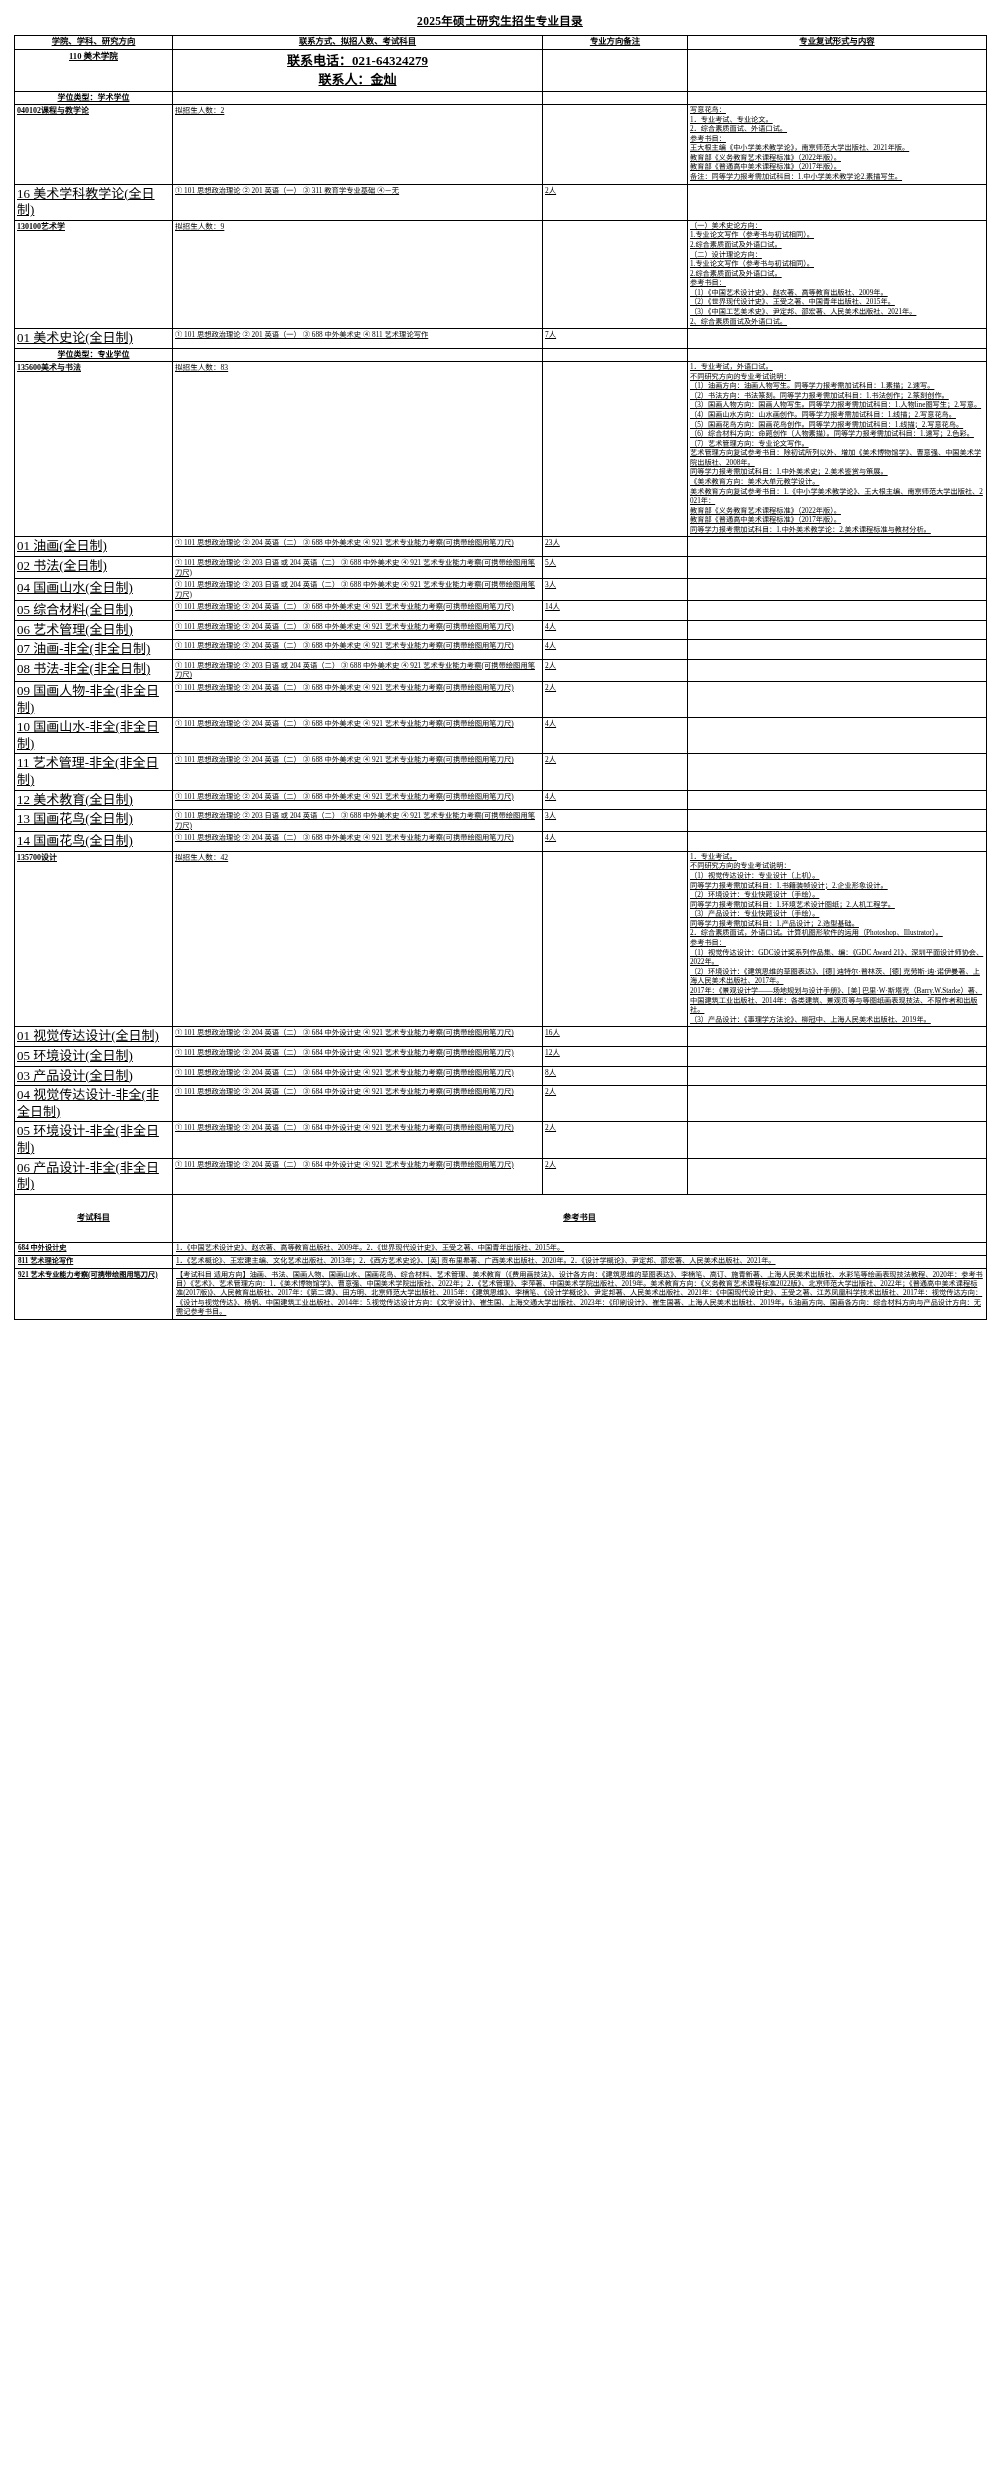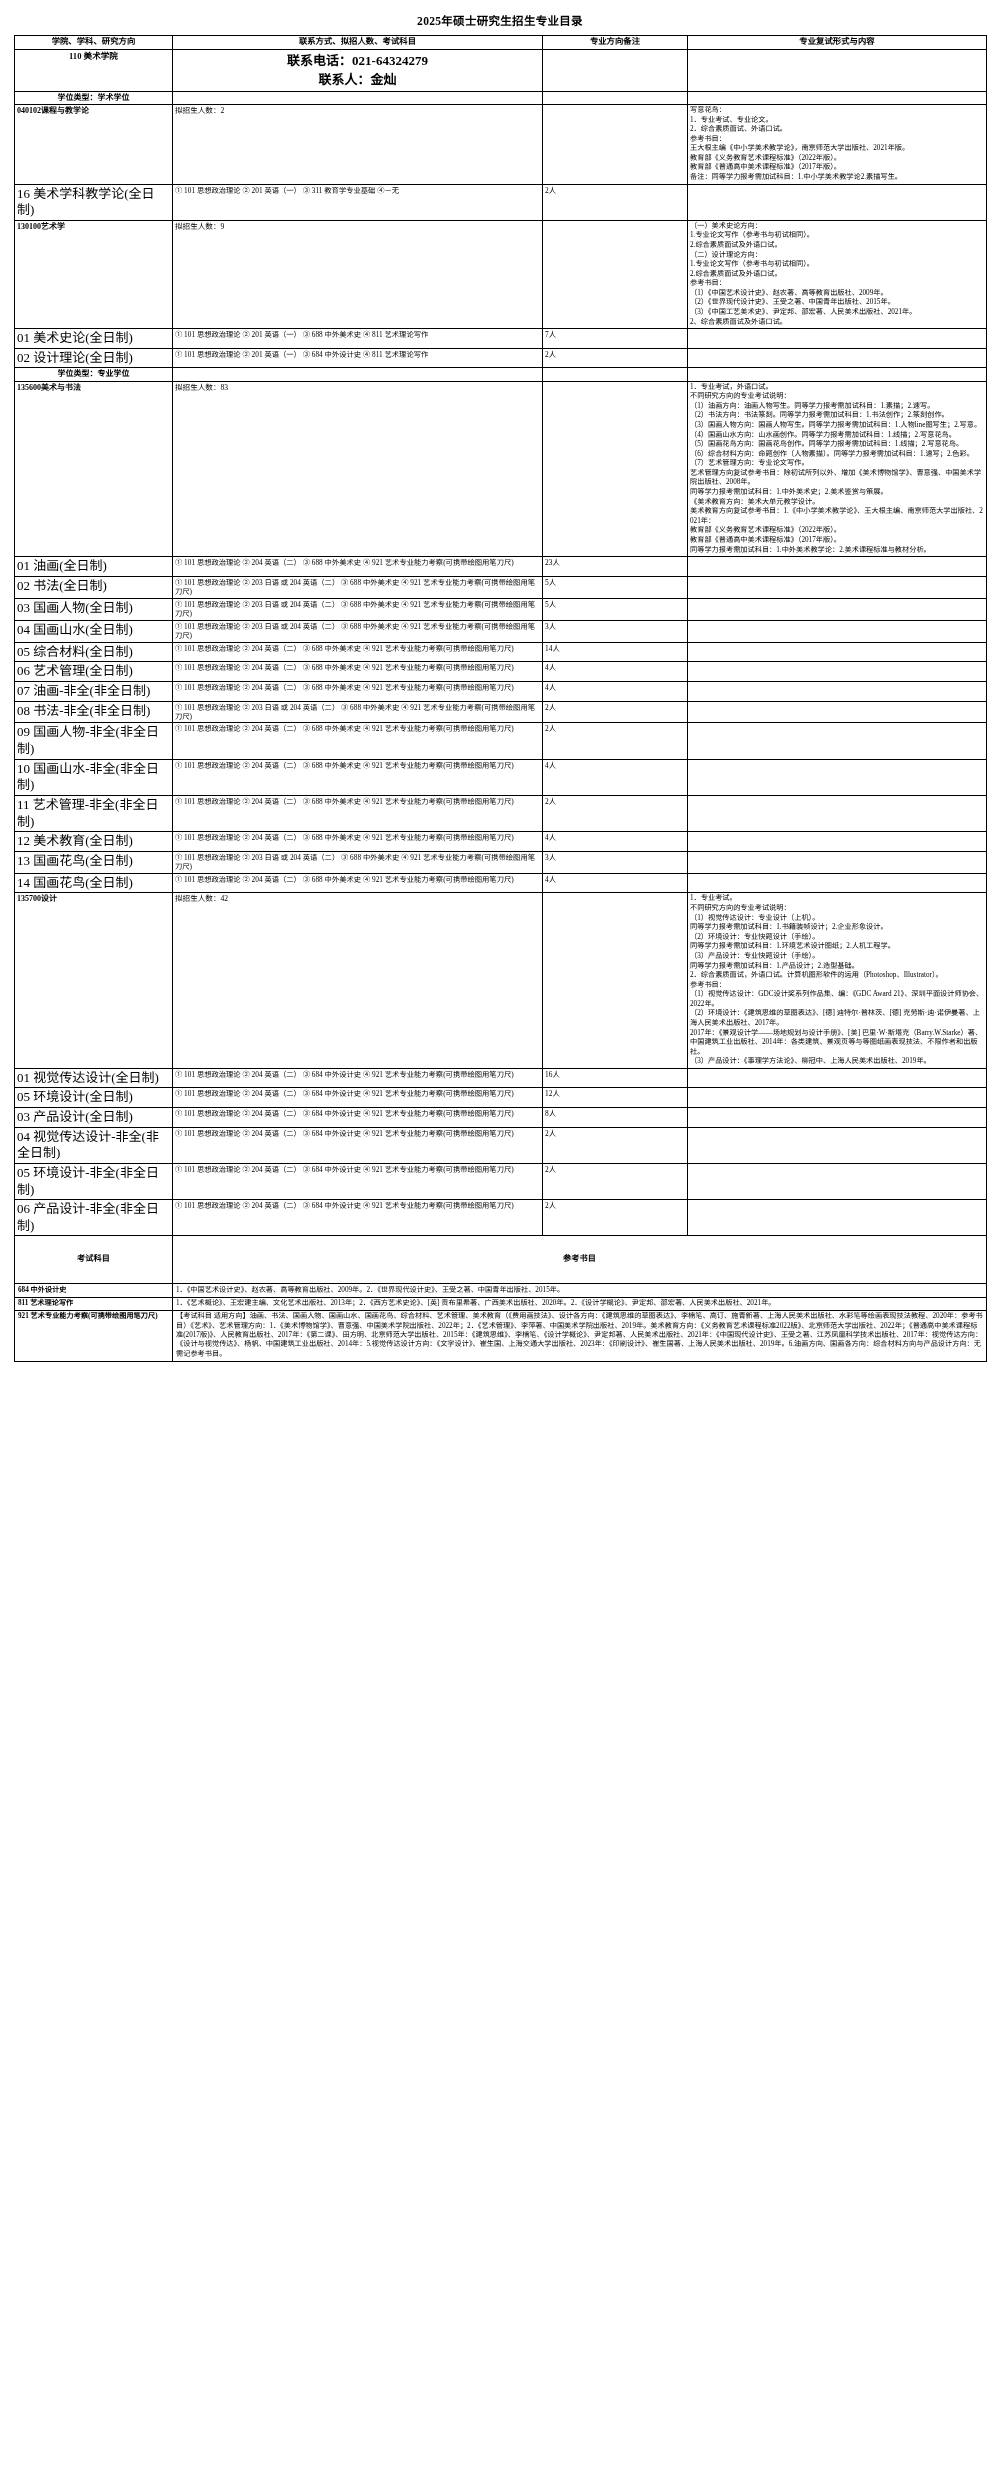--- a/index.html
+++ b/index.html
@@ -2,21 +2,21 @@
 <html lang="zh-CN"><head>
 <meta charset="utf-8">
 <title>2025年硕士研究生招生专业目录</title>
 <style>
   html,body{margin:0;padding:0;background:#fff;}
   body{
     font-family:"Liberation Serif","DejaVu Serif",serif;
     color:#000;
     width:1000px;
   }
-  .page{width:1000px;box-sizing:border-box;padding:8px 14px 10px 14px;}
+  .page{width:1000px;box-sizing:border-box;padding:8px 14px 10px 14px;text-decoration:underline;}
 
   .doc-title{
     text-align:center;
     font-weight:bold;
     font-size:11.5px;
     letter-spacing:.3px;
     margin:4px 0 7px 0;
   }
 
   table.cat{
@@ -148,26 +148,20 @@
             <p>（1）《中国艺术设计史》、赵农著、高等教育出版社、2009年。</p>
             <p>（2）《世界现代设计史》、王受之著、中国青年出版社、2015年。</p>
             <p>（3）《中国工艺美术史》、尹定邦、邵宏著、人民美术出版社、2021年。</p>
             <p>2、综合素质面试及外语口试。</p>
           </td>
         </tr>
         <tr>
           <td class="dir">01 美术史论(全日制)</td>
           <td class="subj">① 101 思想政治理论 ② 201 英语（一） ③ 688 中外美术史 ④ 811 艺术理论写作</td>
           <td class="note">7人</td>
-          <td class="rt"></td>
-        </tr>
-        <tr>
-          <td class="dir">02 设计理论(全日制)</td>
-          <td class="subj">① 101 思想政治理论 ② 201 英语（一） ③ 684 中外设计史 ④ 811 艺术理论写作</td>
-          <td class="note">2人</td>
           <td class="rt"></td>
         </tr>
         <tr>
           <td class="degreetype">学位类型：专业学位</td>
           <td></td>
           <td></td>
           <td></td>
         </tr>
         <tr>
           <td class="prog">135600美术与书法</td>
@@ -198,26 +192,20 @@
           <td class="note">23人</td>
           <td class="rt"></td>
         </tr>
         <tr>
           <td class="dir">02 书法(全日制)</td>
           <td class="subj">① 101 思想政治理论 ② 203 日语 或 204 英语（二） ③ 688 中外美术史 ④ 921 艺术专业能力考察(可携带绘图用笔刀尺)</td>
           <td class="note">5人</td>
           <td class="rt"></td>
         </tr>
         <tr>
-          <td class="dir">03 国画人物(全日制)</td>
-          <td class="subj">① 101 思想政治理论 ② 203 日语 或 204 英语（二） ③ 688 中外美术史 ④ 921 艺术专业能力考察(可携带绘图用笔刀尺)</td>
-          <td class="note">5人</td>
-          <td class="rt"></td>
-        </tr>
-        <tr>
           <td class="dir">04 国画山水(全日制)</td>
           <td class="subj">① 101 思想政治理论 ② 203 日语 或 204 英语（二） ③ 688 中外美术史 ④ 921 艺术专业能力考察(可携带绘图用笔刀尺)</td>
           <td class="note">3人</td>
           <td class="rt"></td>
         </tr>
         <tr>
           <td class="dir">05 综合材料(全日制)</td>
           <td class="subj">① 101 思想政治理论 ② 204 英语（二） ③ 688 中外美术史 ④ 921 艺术专业能力考察(可携带绘图用笔刀尺)</td>
           <td class="note">14人</td>
           <td class="rt"></td>

